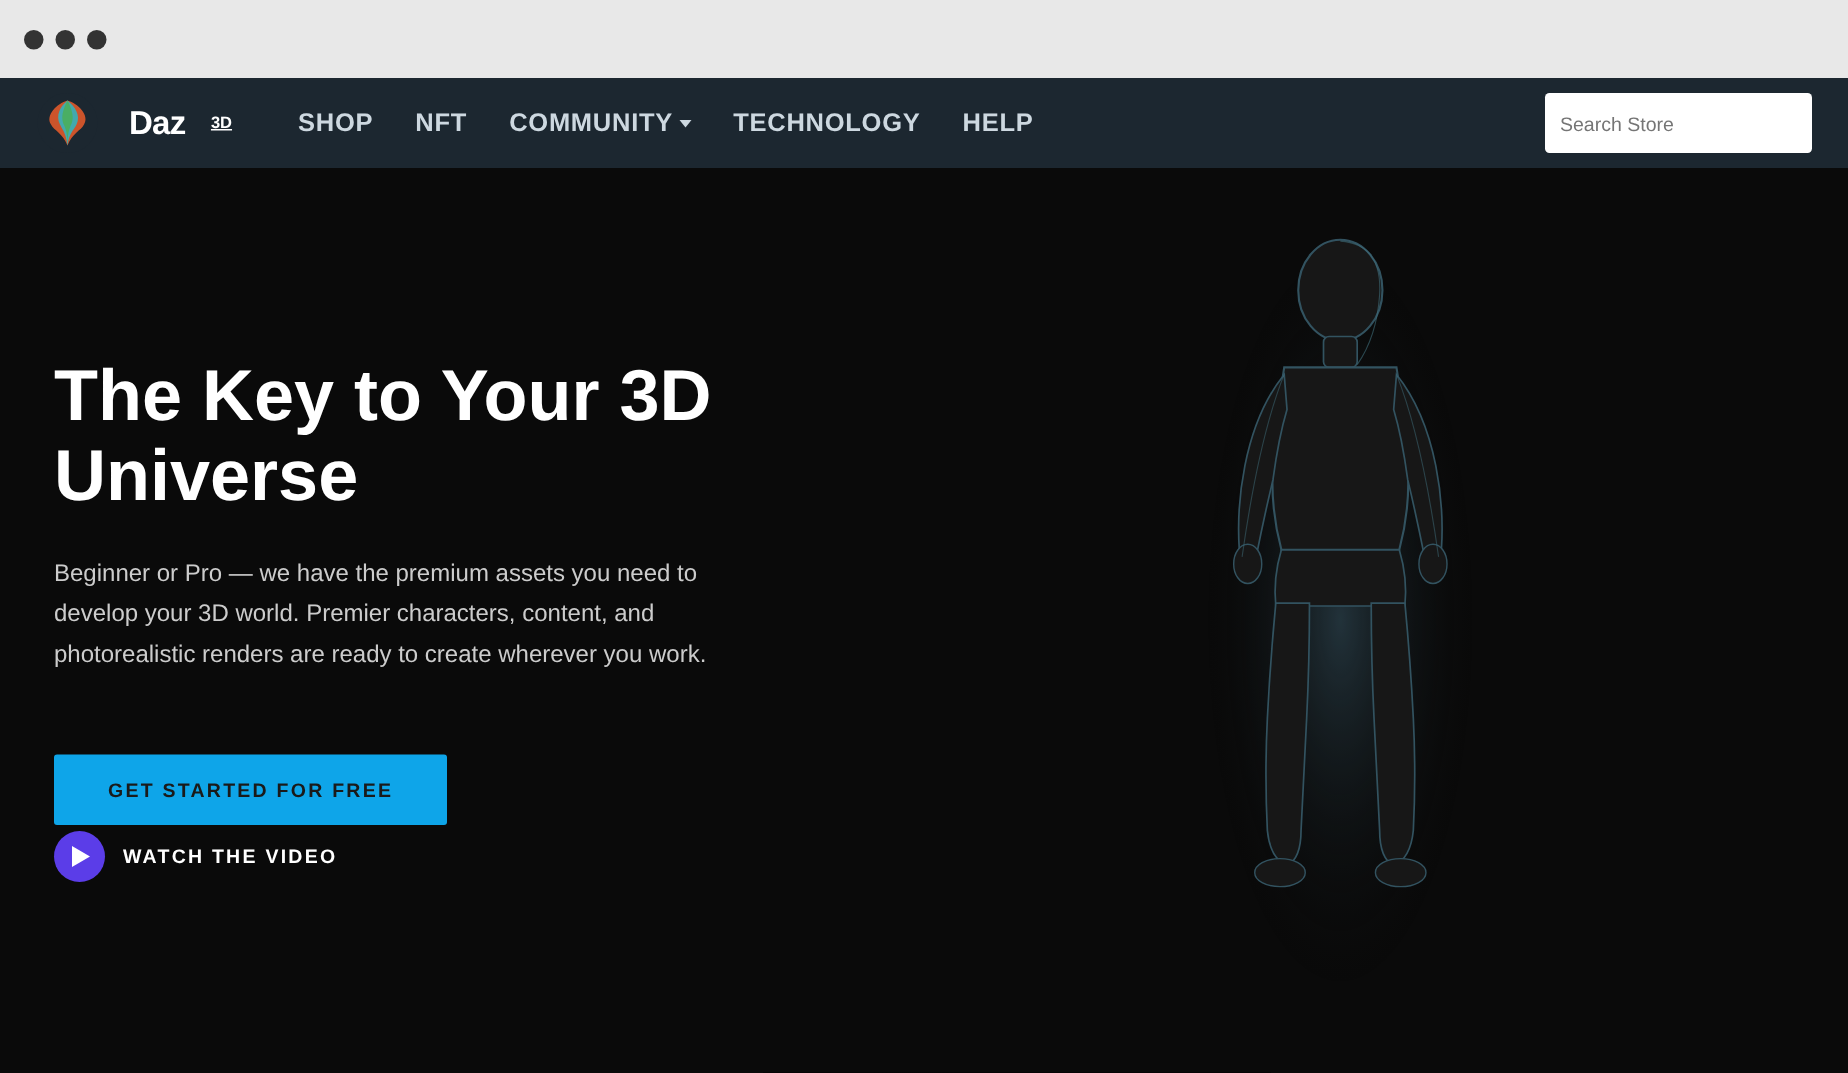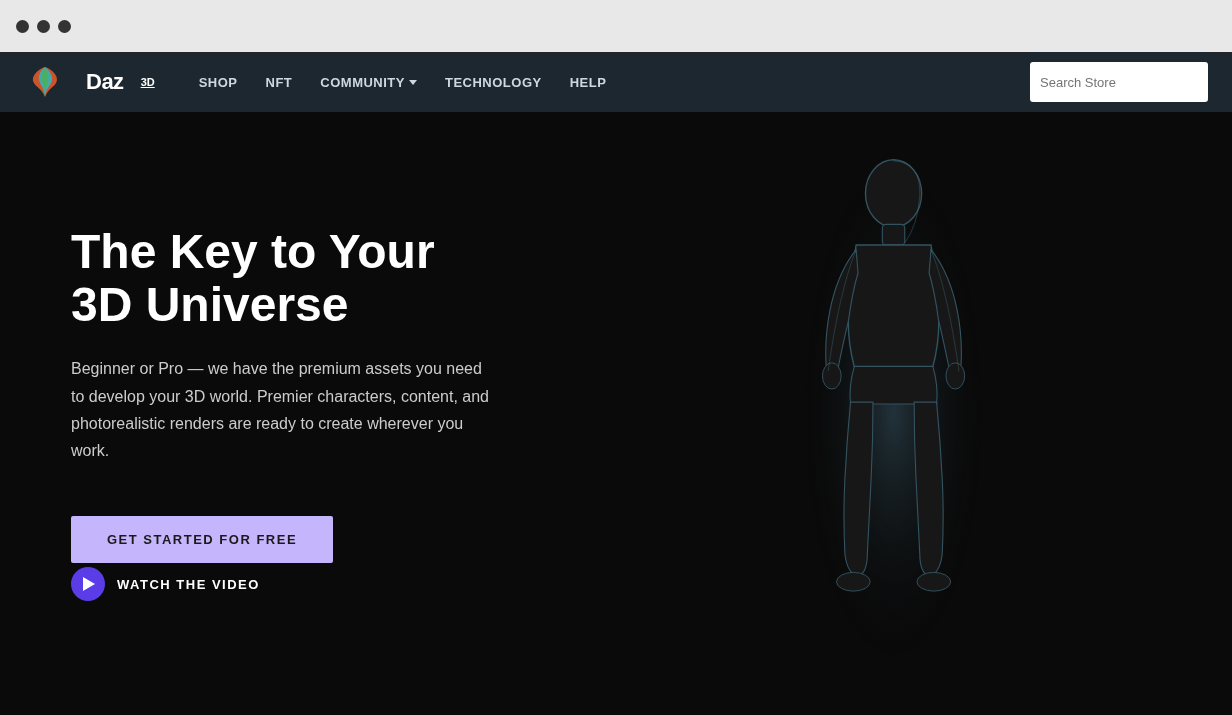--- a/index.html
+++ b/index.html
@@ -61,21 +61,21 @@
       text-decoration: underline;
     }
     .nav-links {
       display: flex;
       align-items: center;
       gap: 4px;
       flex: 1;
     }
     .nav-link {
       color: #cdd8e0;
-      font-size: 13px;
+      font-size: 17px;
       font-weight: 600;
       letter-spacing: 0.5px;
       text-transform: uppercase;
       padding: 0 12px;
       height: 44px;
       display: flex;
       align-items: center;
       text-decoration: none;
       cursor: pointer;
       transition: color 0.2s;
@@ -119,40 +119,40 @@
       min-height: 603px;
       background: #0a0a0a;
       position: relative;
       display: flex;
       align-items: center;
       overflow: hidden;
     }
     .hero-content {
       position: relative;
       z-index: 2;
-      padding: 60px 71px;
+      padding: 60px 36px;
       max-width: 560px;
     }
     .hero-title {
       font-size: 48px;
       font-weight: 700;
       color: #fff;
       line-height: 1.1;
       margin-bottom: 24px;
     }
     .hero-subtitle {
       font-size: 16px;
       color: #ccc;
       line-height: 1.7;
       margin-bottom: 52px;
       max-width: 460px;
     }
     .btn-cta {
       display: inline-block;
-      background: #c4b5fd;
+      background: #0ea5e9;
       color: #1a1a1a;
       font-size: 13px;
       font-weight: 800;
       letter-spacing: 1.5px;
       text-transform: uppercase;
       padding: 16px 36px;
       border: none;
       cursor: pointer;
       border-radius: 2px;
       text-decoration: none;

